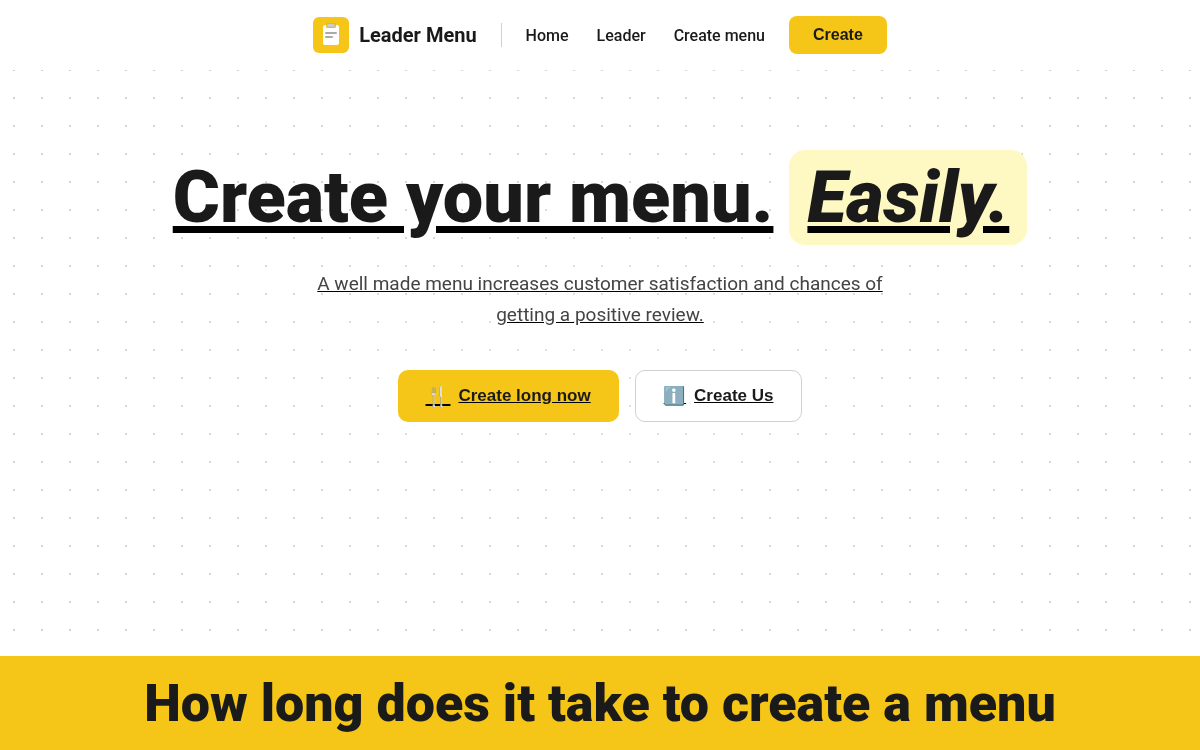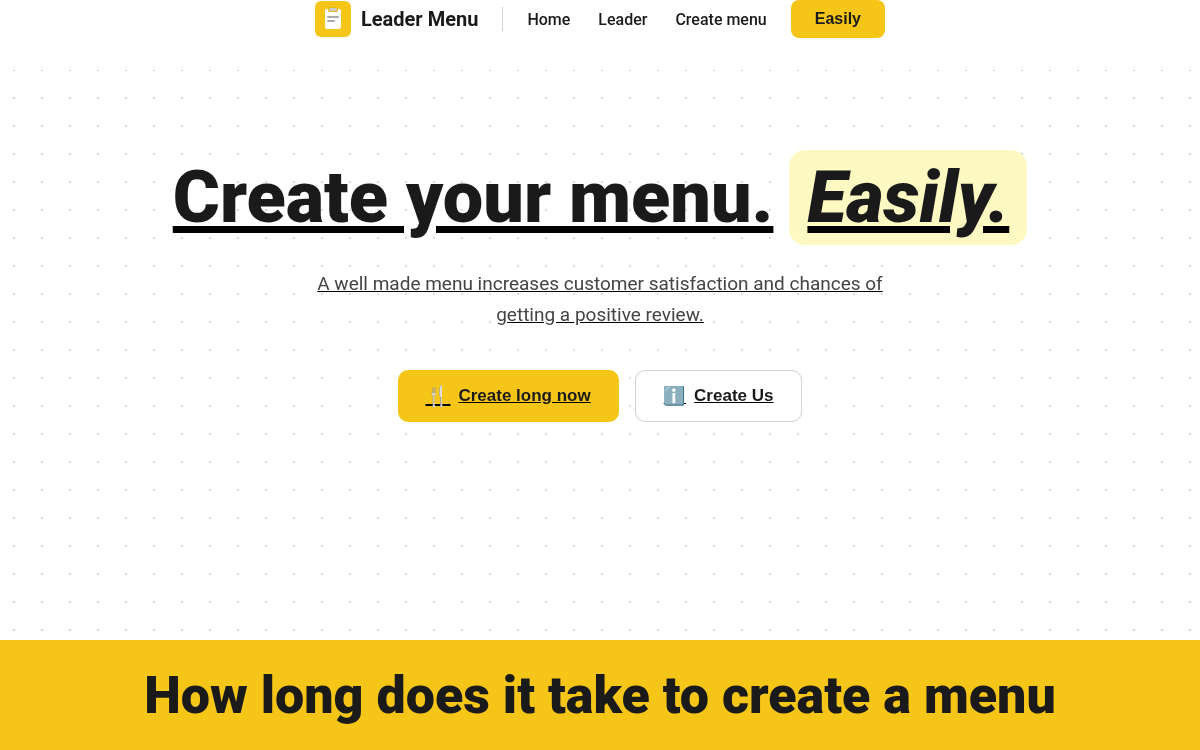--- a/index.html
+++ b/index.html
@@ -38,21 +38,21 @@
       right: 0;
       bottom: 0;
       background: radial-gradient(ellipse at center, rgba(255,255,255,0.5) 0%, rgba(255,255,255,0.3) 40%, rgba(255,255,255,0.15) 100%);
     }
 
     
     nav {
       position: relative;
       z-index: 10;
       display: flex;
-      align-items: flex-start;
+      align-items: center;
       justify-content: center;
       padding: 0 40px;
       height: 70px;
       background: rgba(255,255,255,0.95);
     }
 
     .nav-inner {
       display: flex;
       align-items: center;
       gap: 0;
@@ -189,21 +189,21 @@
       font-weight: 600;
       cursor: pointer;
     }
 
     
     .bottom-section {
       position: absolute;
       bottom: 0;
       left: 0;
       width: 100%;
-      height: 110px;
+      height: 94px;
       background: #f5c518;
       z-index: 10;
       display: flex;
       align-items: center;
       justify-content: center;
     }
 
     .bottom-title {
       font-size: 52px;
       font-weight: 900;
@@ -244,21 +244,21 @@
         <rect x="14" y="7" width="8" height="3" rx="1.5" fill="#ccc"></rect>
       </svg>
       <span class="brand-name">Leader Menu</span>
     </a>
     <div class="nav-divider"></div>
     <ul class="nav-links">
       <li><a href="#">Home</a></li>
       <li><a href="#">Leader</a></li>
       <li><a href="#">Create menu</a></li>
     </ul>
-    <button class="nav-login-btn">Easily</button>
+    <button class="nav-login-btn">Create</button>
   </div>
 </nav>
 
 <section class="hero">
   <h1 class="hero-title">
     <span class="hero-title-plain">Create your menu.</span>
     <span class="hero-title-highlight">Easily.</span>
   </h1>
   <p class="hero-subtitle">A well made menu increases customer satisfaction and chances of getting a positive review.</p>
   <div class="hero-buttons">

